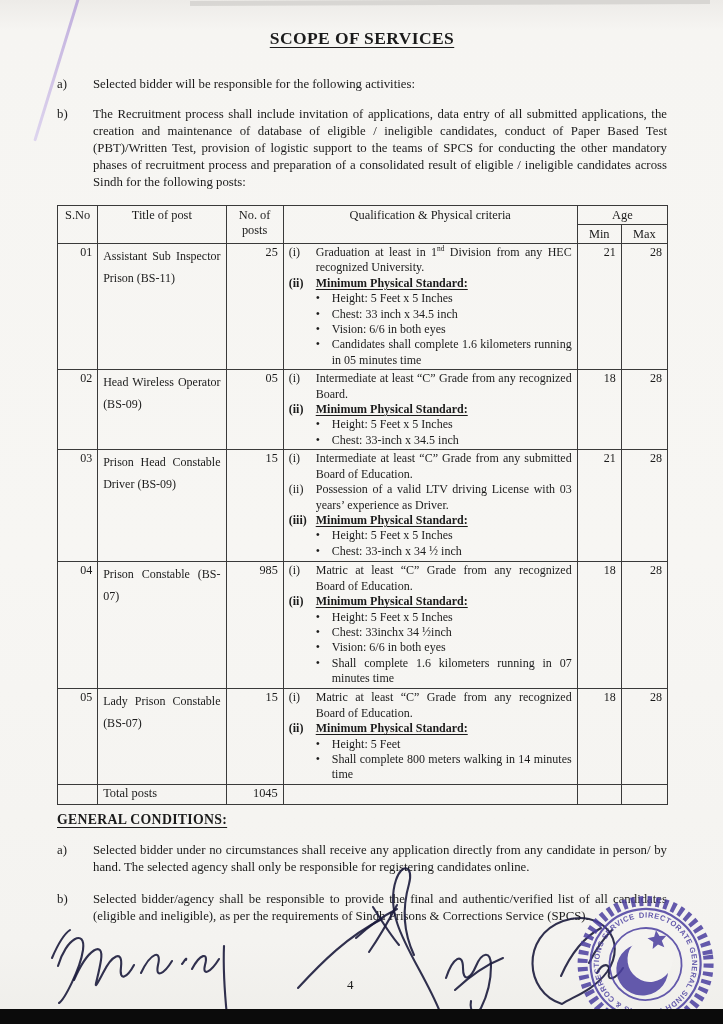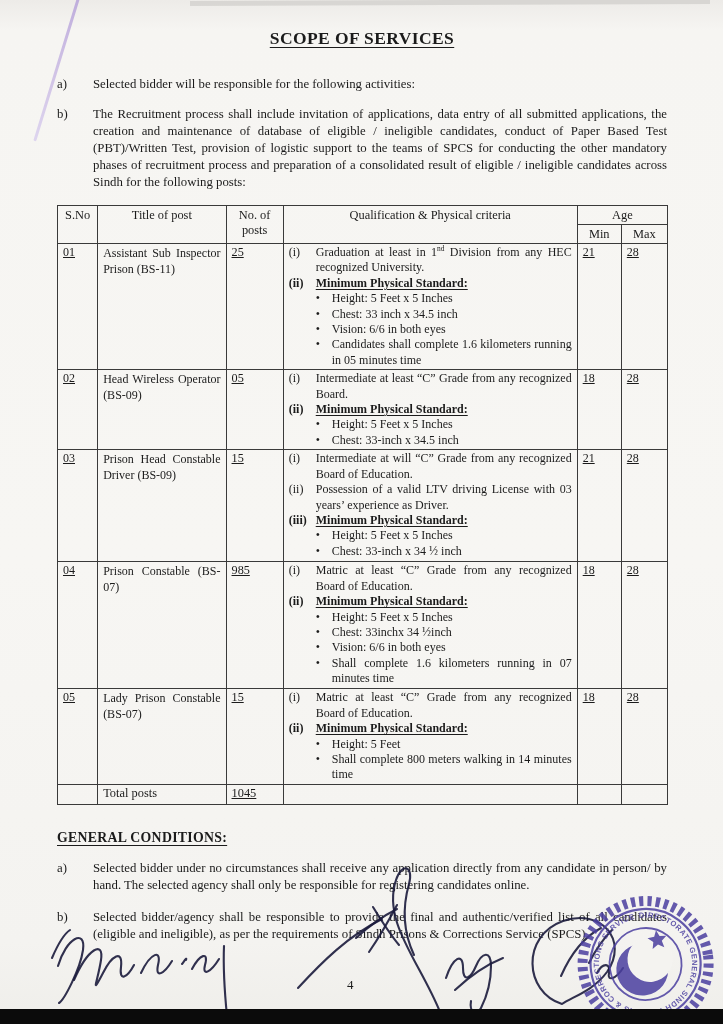--- a/index.html
+++ b/index.html
@@ -21,36 +21,36 @@
   
   table.posts{
     border-collapse:collapse;table-layout:fixed;width:611px;margin-top:14px;
     font-size:12px;
   }
   table.posts th,table.posts td{
     border:1.5px solid #3a3a3a;padding:1px 5px;vertical-align:top;
     font-weight:normal;
   }
   table.posts th{text-align:center;font-size:12.4px;padding-top:2px;}
-  td.c-sno,td.c-posts,td.c-age{text-align:left;text-decoration:underline;}
-  td.c-title{text-align:justify;line-height:16px;}
+  td.c-sno,td.c-posts,td.c-age{text-align:right;}
+  td.c-title{text-align:justify;line-height:22px;}
   td.c-posts{font-size:12.2px;}
   .q-line{display:flex;line-height:15.4px;}
   .q-marker{width:27px;flex:none;}
   .q-body{flex:1;text-align:justify;}
   .q-heading .q-marker{font-weight:bold;}
   .q-heading .q-body{font-weight:bold;text-decoration:underline;text-underline-offset:2px;}
   .b-line{display:flex;line-height:15.4px;padding-left:27px;}
   .b-glyph{width:16px;flex:none;text-align:left;}
   .b-body{flex:1;text-align:justify;}
   sup{font-size:.62em;line-height:0;vertical-align:super;}
   .total-row td{font-weight:bold;font-size:12.4px;}
   
   .gc-heading{
-    font-size:13.8px;font-weight:bold;letter-spacing:.3px;margin-top:25px;
+    font-size:13.8px;font-weight:bold;letter-spacing:.3px;margin-top:7px;
     text-decoration:underline;text-underline-offset:3px;
   }
   .gc-item{display:flex;font-size:12.8px;line-height:17.5px;margin-top:14px;}
   
   .crease-line{
     position:absolute;left:80px;top:-12px;width:2.5px;height:160px;z-index:1;
     background:linear-gradient(180deg,#b49fd8,#cbbce4 60%,#d9cfee);
     transform:rotate(17deg);transform-origin:top center;opacity:.85;border-radius:2px;
   }
   .scan-streak{
@@ -169,21 +169,21 @@
             <td class="c-age">18</td>
             <td class="c-age">28</td>
           </tr>
           <tr style="height: 112px;">
             <td class="c-sno">03</td>
             <td class="c-title">Prison Head Constable Driver (BS-09)</td>
             <td class="c-posts">15</td>
             <td class="c-qual">
               <div class="q-line">
                 <span class="q-marker">(i)</span>
-                <span class="q-body">Intermediate at will “C” Grade from any recognized Board of Education.</span>
+                <span class="q-body">Intermediate at least “C” Grade from any submitted Board of Education.</span>
               </div>
               <div class="q-line">
                 <span class="q-marker">(ii)</span>
                 <span class="q-body">Possession of a valid LTV driving License with 03 years’ experience as Driver.</span>
               </div>
               <div class="q-line q-heading">
                 <span class="q-marker">(iii)</span>
                 <span class="q-body">Minimum Physical Standard:</span>
               </div>
               <div class="b-line">

